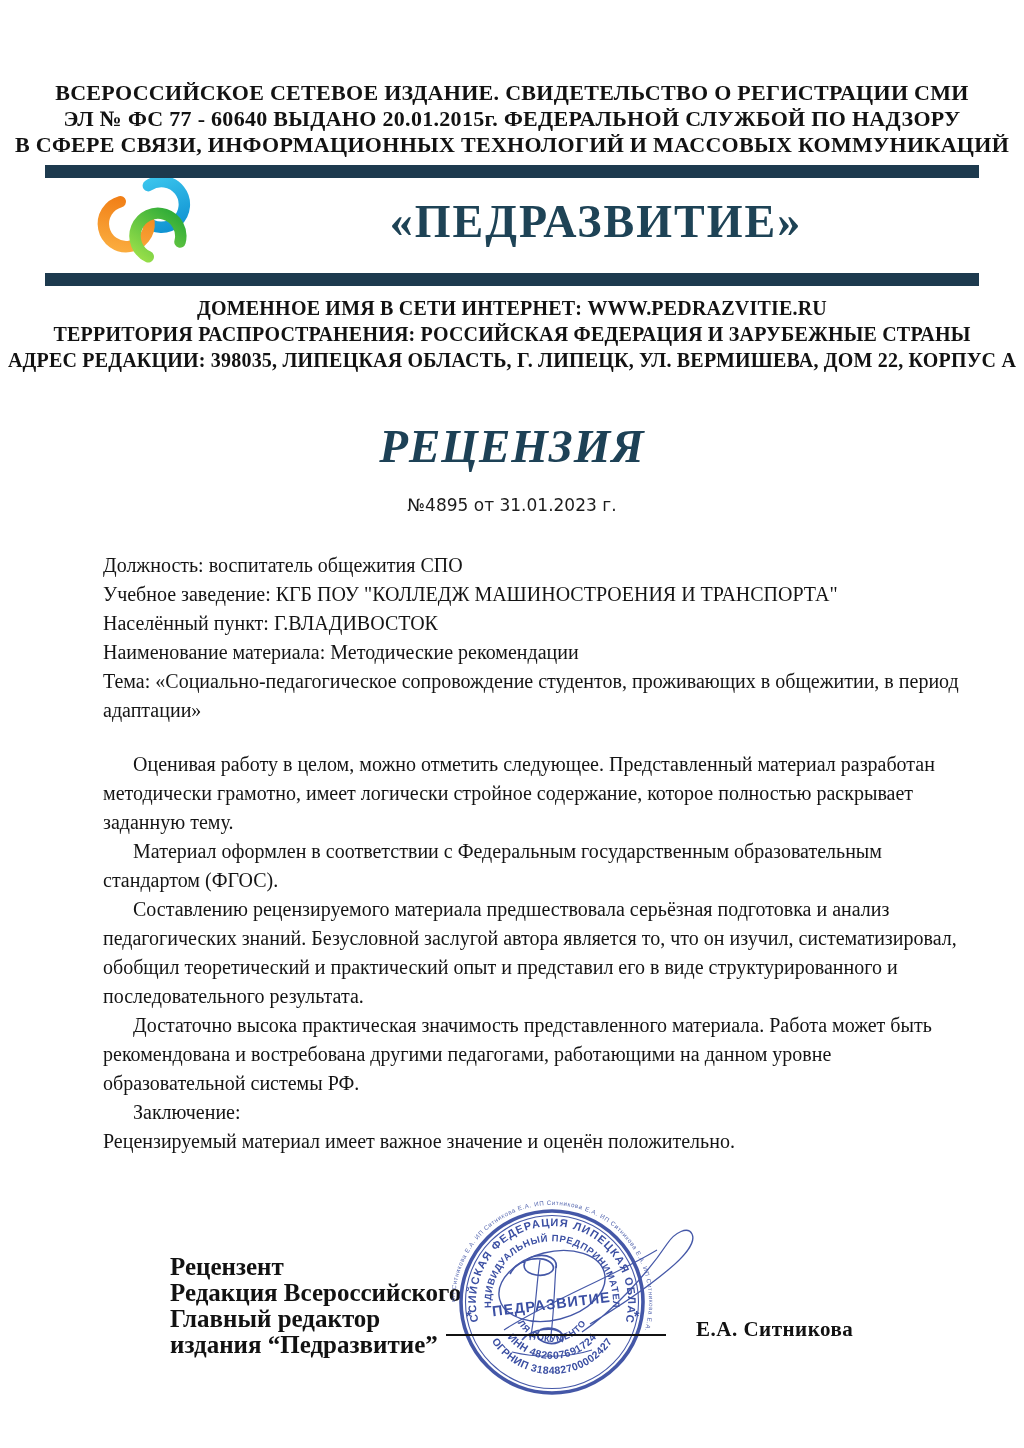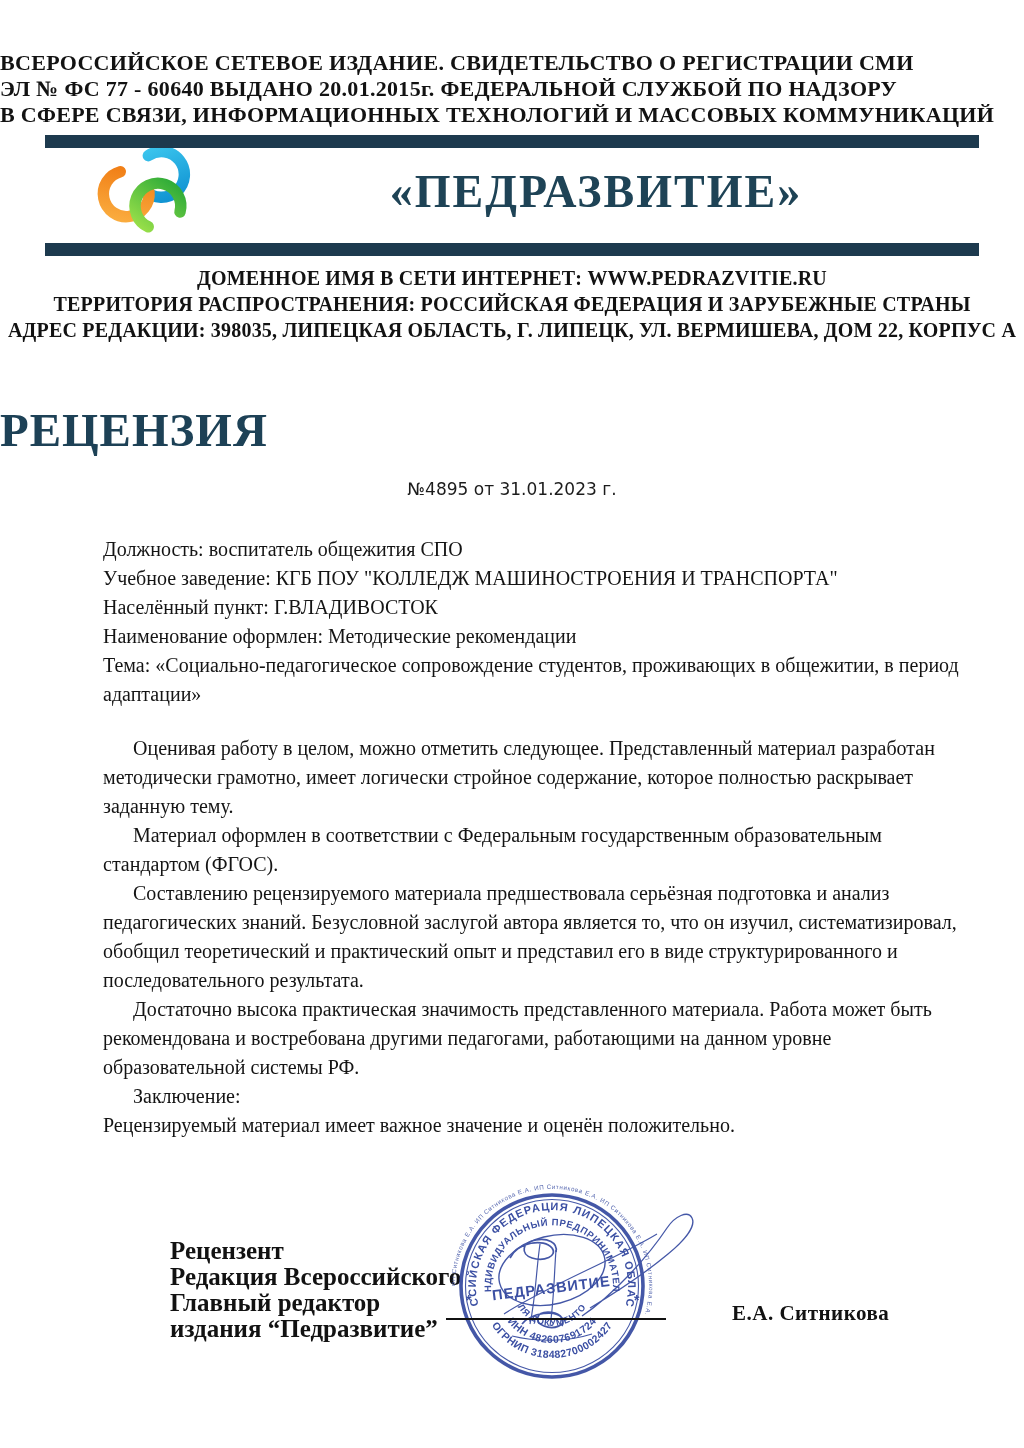--- a/index.html
+++ b/index.html
@@ -4,40 +4,40 @@
 <style>
   html,body{margin:0;padding:0;}
   body{
     width:1024px;height:1448px;background:#ffffff;position:relative;
     font-family:"Liberation Serif", serif;color:#141414;overflow:hidden;
   }
   .page{width:1024px;height:1448px;position:relative;}
 
   
   .reg-header{
-    padding-top:50px;font-weight:bold;
+    padding-top:80px;text-align:center;font-weight:bold;
     font-size:22px;line-height:26px;letter-spacing:.3px;color:#121212;
   }
   .bar{height:13px;background:#1d3a4e;margin:7px 45px 0 45px;}
 
   .brand-row{margin:0 45px;height:88px;display:flex;align-items:center;}
   .brand-logo{width:126px;height:88px;margin-left:42px;flex:0 0 auto;}
   .brand-title{
     flex:1;text-align:center;font-weight:bold;font-size:46px;line-height:86px;
     color:#1e4356;letter-spacing:2px;white-space:nowrap;
   }
 
   .contact{
     margin-top:9px;text-align:center;font-weight:bold;
     font-size:20px;line-height:26px;color:#121212;letter-spacing:.2px;
   }
 
   .review-heading{
-    margin-top:60px;font-weight:bold;
-    font-size:47px;color:#1d4156;letter-spacing:1px;
+    margin-top:46px;text-align:center;font-weight:bold;
+    font-size:47px;color:#1d4156;letter-spacing:1px;font-style:italic;
   }
   .review-number{
     margin-top:22px;text-align:center;
     font-family:"DejaVu Sans", sans-serif;font-size:17px;color:#1c1c1c;
   }
 
   .meta{margin:36px 60px 0 103px;font-size:20px;line-height:29px;}
   .meta div{margin:0;}
 
   .body-text{margin:25px 62px 0 103px;font-size:20px;line-height:29px;}
@@ -45,21 +45,21 @@
   .body-text p.indent{text-indent:30px;}
 
   
   .footer{position:relative;height:330px;margin-top:14px;}
   .sig-left{
     position:absolute;left:170px;top:84px;
     font-weight:bold;font-size:25px;line-height:26px;color:#121212;
   }
   .stamp{position:absolute;left:452px;top:12px;width:300px;height:240px;}
   .sig-line{position:absolute;left:446px;top:164px;width:220px;border-top:2px solid #111;}
-  .sig-name{position:absolute;left:732px;top:147px;font-weight:bold;font-size:21px;color:#121212;letter-spacing:.5px;}
+  .sig-name{position:absolute;left:696px;top:147px;font-weight:bold;font-size:21px;color:#121212;letter-spacing:.5px;}
 
   .stamp text{font-family:"Liberation Sans", sans-serif;}
 </style>
 </head>
 <body>
 
 <div class="page">
 
   <div class="reg-header">
     <div>ВСЕРОССИЙСКОЕ СЕТЕВОЕ ИЗДАНИЕ. СВИДЕТЕЛЬСТВО О РЕГИСТРАЦИИ СМИ</div>
@@ -106,21 +106,21 @@
     <div>АДРЕС РЕДАКЦИИ: 398035, ЛИПЕЦКАЯ ОБЛАСТЬ, Г. ЛИПЕЦК, УЛ. ВЕРМИШЕВА, ДОМ 22, КОРПУС А</div>
   </div>
 
   <div class="review-heading">РЕЦЕНЗИЯ</div>
   <div class="review-number">№4895 от 31.01.2023 г.</div>
 
   <div class="meta">
     <div>Должность: воспитатель общежития СПО</div>
     <div>Учебное заведение: КГБ ПОУ "КОЛЛЕДЖ МАШИНОСТРОЕНИЯ И ТРАНСПОРТА"</div>
     <div>Населённый пункт: Г.ВЛАДИВОСТОК</div>
-    <div>Наименование оформлен: Методические рекомендации</div>
+    <div>Наименование материала: Методические рекомендации</div>
     <div>Тема: «Социально-педагогическое сопровождение студентов, проживающих в общежитии, в период адаптации»</div>
   </div>
 
   <div class="body-text">
     <p class="indent">Оценивая работу в целом, можно отметить следующее. Представленный материал разработан методически грамотно, имеет логически стройное содержание, которое полностью раскрывает заданную тему.</p>
     <p class="indent">Материал оформлен в соответствии с Федеральным государственным образовательным стандартом (ФГОС).</p>
     <p class="indent">Составлению рецензируемого материала предшествовала серьёзная подготовка и анализ педагогических знаний. Безусловной заслугой автора является то, что он изучил, систематизировал, обобщил теоретический и практический опыт и представил его в виде структурированного и последовательного результата.</p>
     <p class="indent">Достаточно высока практическая значимость представленного материала. Работа может быть рекомендована и востребована другими педагогами, работающими на данном уровне образовательной системы РФ.</p>
     <p class="indent">Заключение:</p>
     <p>Рецензируемый материал имеет важное значение и оценён положительно.</p>

